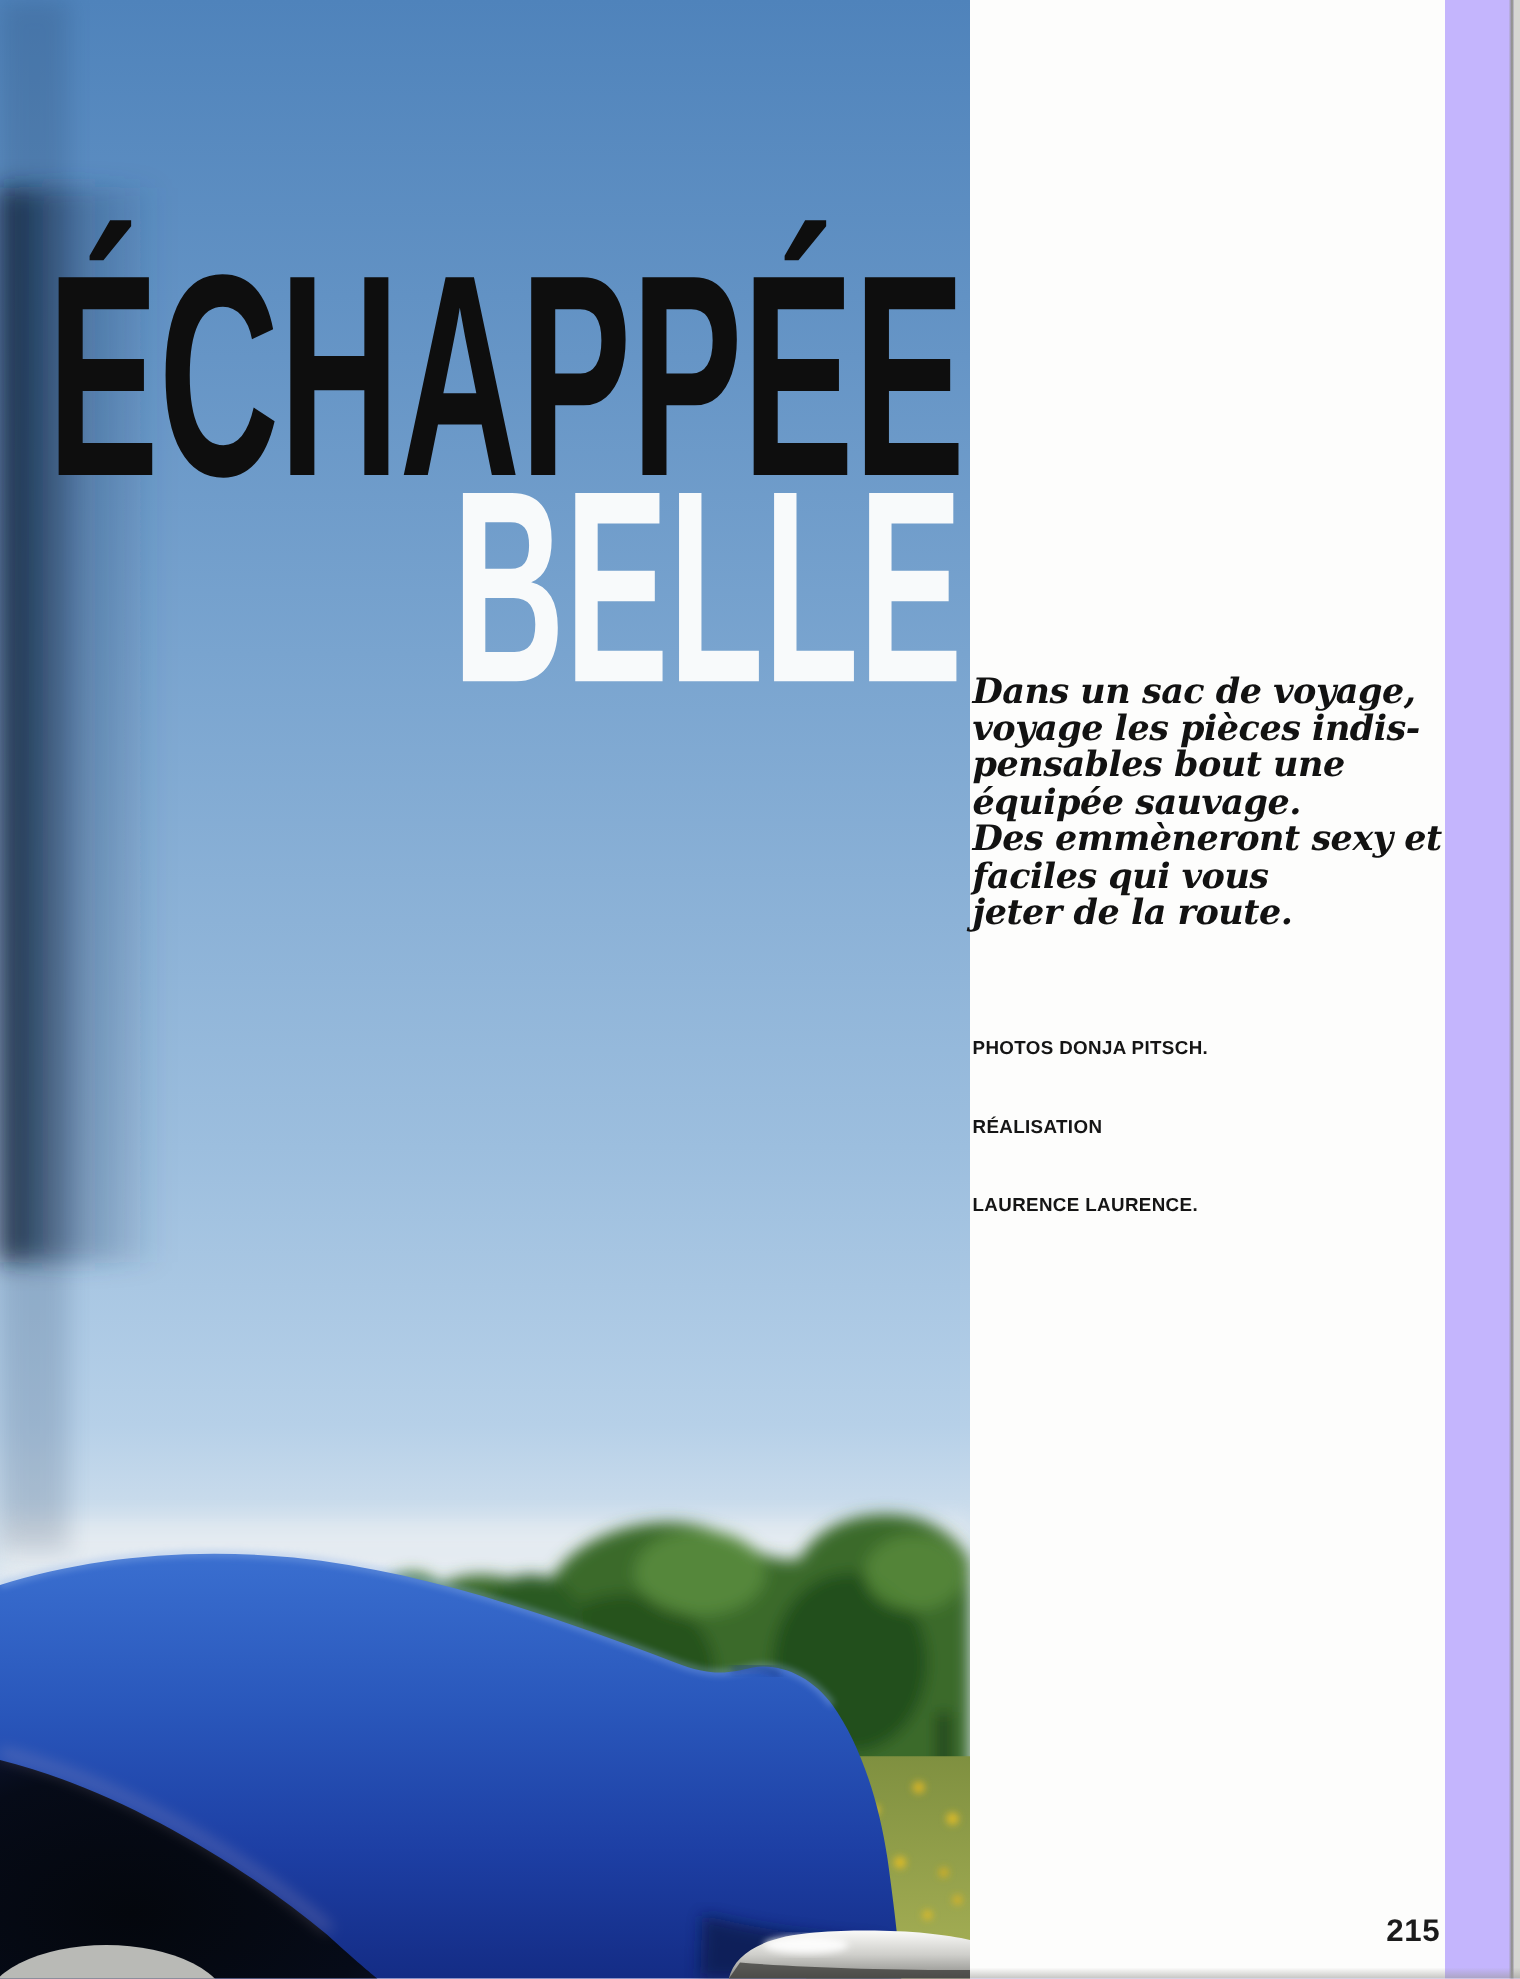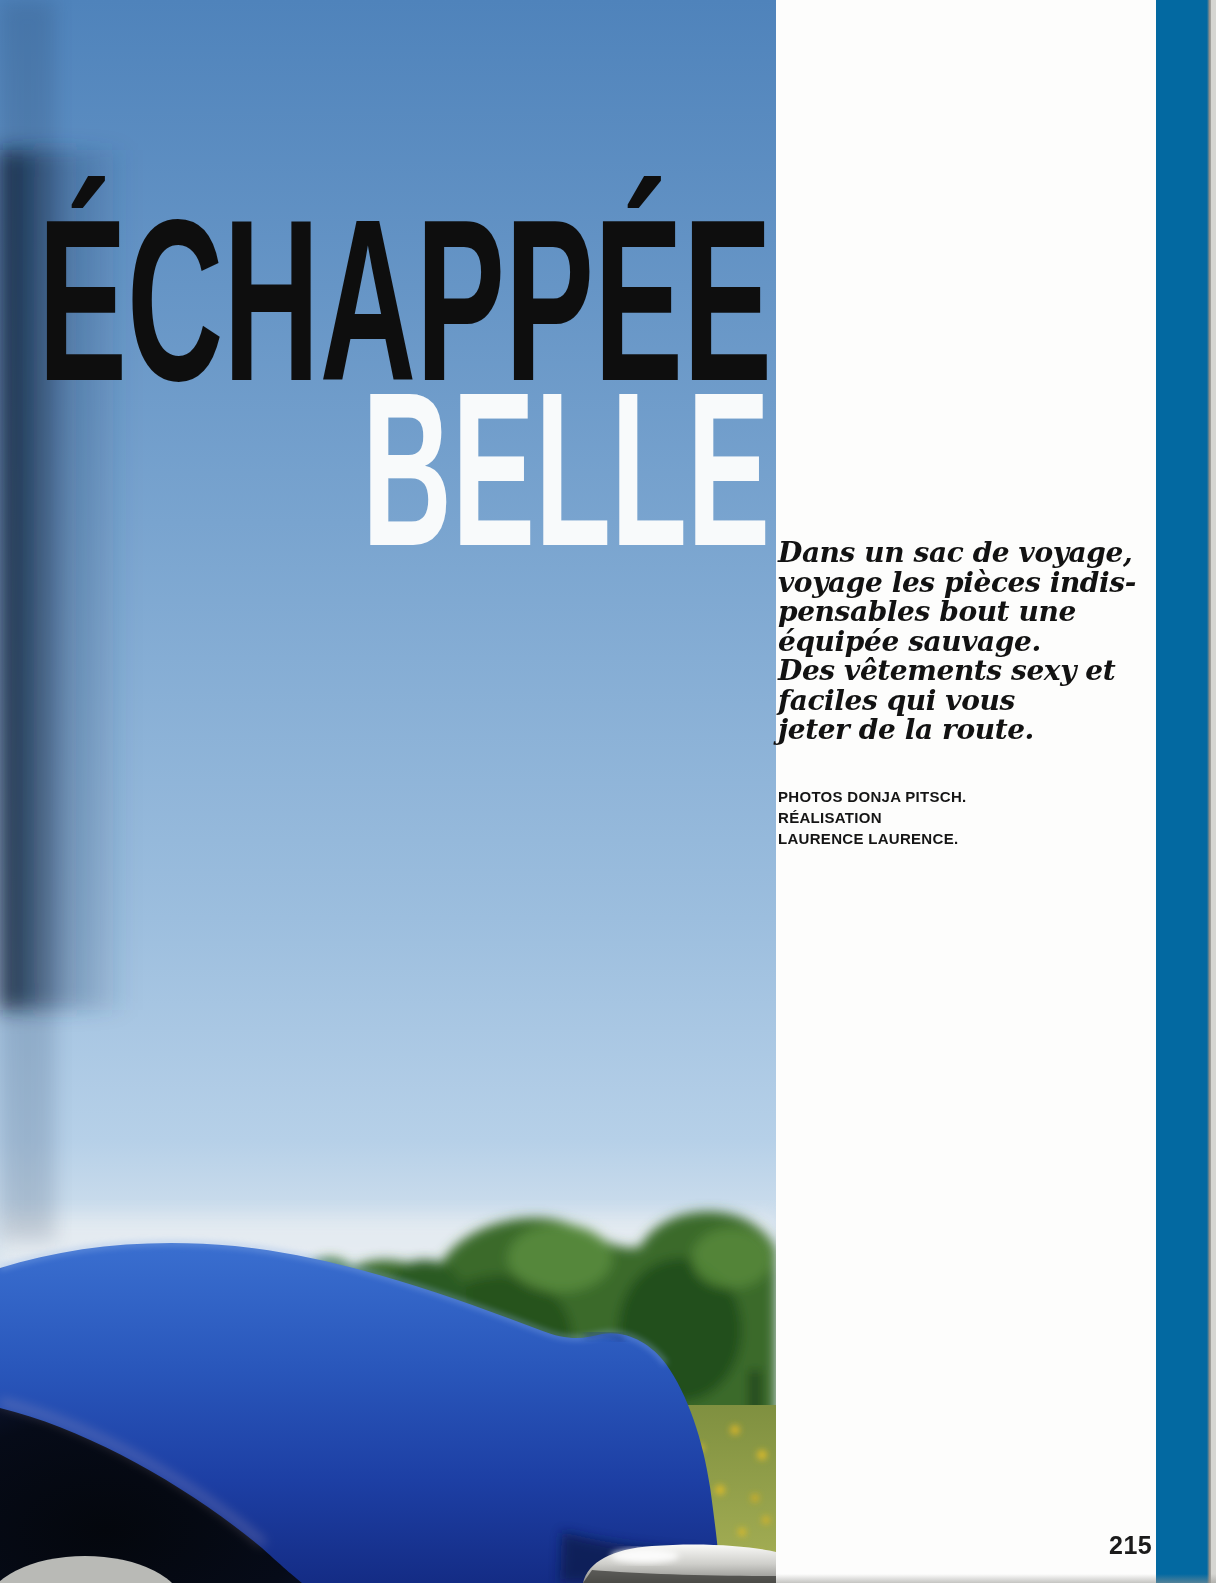--- a/index.html
+++ b/index.html
@@ -1,20 +1,20 @@
 <!DOCTYPE html>
 <html><head>
 <meta charset="utf-8">
 <style>
   html,body{margin:0;padding:0;background:#ffffff;}
   .page{
     position:relative;
     width:1216px;height:1583px;
     overflow:hidden;
-    background:#0369a1;
+    background:#c4b5fd;
     font-family:"Liberation Sans", sans-serif;
   }
   .photo{
     position:absolute;left:0;top:0;width:776px;height:1583px;
   }
   .photo svg{display:block;width:776px;height:1583px;}
   .right-col{
     position:absolute;left:776px;top:0;width:380px;height:1583px;
     background:#fdfdfc;
   }
@@ -26,21 +26,21 @@
     letter-spacing:-0.4px;
     color:#121212;
   }
   .intro div{white-space:nowrap;}
   .credits{
     position:absolute;left:2px;top:786px;
     font-family:"Liberation Sans", sans-serif;
     font-weight:bold;font-size:15px;line-height:21px;
     letter-spacing:0.3px;color:#151515;
   }
-  .credits div{white-space:nowrap;}
+  .credits div{white-space:nowrap;margin-top:42px;}
   .page-number{
     position:absolute;left:333px;top:1531px;
     font-weight:bold;font-size:25px;color:#1b1b1b;
     letter-spacing:0.5px;
   }
   .edge-right-line{
     position:absolute;left:1207px;top:0;width:4px;height:1583px;
     background:linear-gradient(to right,rgba(120,120,116,0),#8f8f8b 60%,#a8a8a4);
   }
   .edge-right-pale{
@@ -166,21 +166,21 @@
       <text x="362" y="545" font-family="Liberation Sans, sans-serif" font-weight="bold" font-size="219" fill="#f8fafb" textLength="408" lengthAdjust="spacingAndGlyphs">BELLE</text>
     </svg>
   </div>
 
   <div class="right-col">
     <div class="intro">
       <div>Dans un sac de voyage,</div>
       <div>voyage les pièces indis-</div>
       <div>pensables bout une</div>
       <div>équipée sauvage.</div>
-      <div>Des vêtements sexy et</div>
+      <div>Des emmèneront sexy et</div>
       <div>faciles qui vous</div>
       <div>jeter de la route.</div>
     </div>
 
     <div class="credits">
       <div>PHOTOS DONJA PITSCH.</div>
       <div>RÉALISATION</div>
       <div>LAURENCE LAURENCE.</div>
     </div>
 

